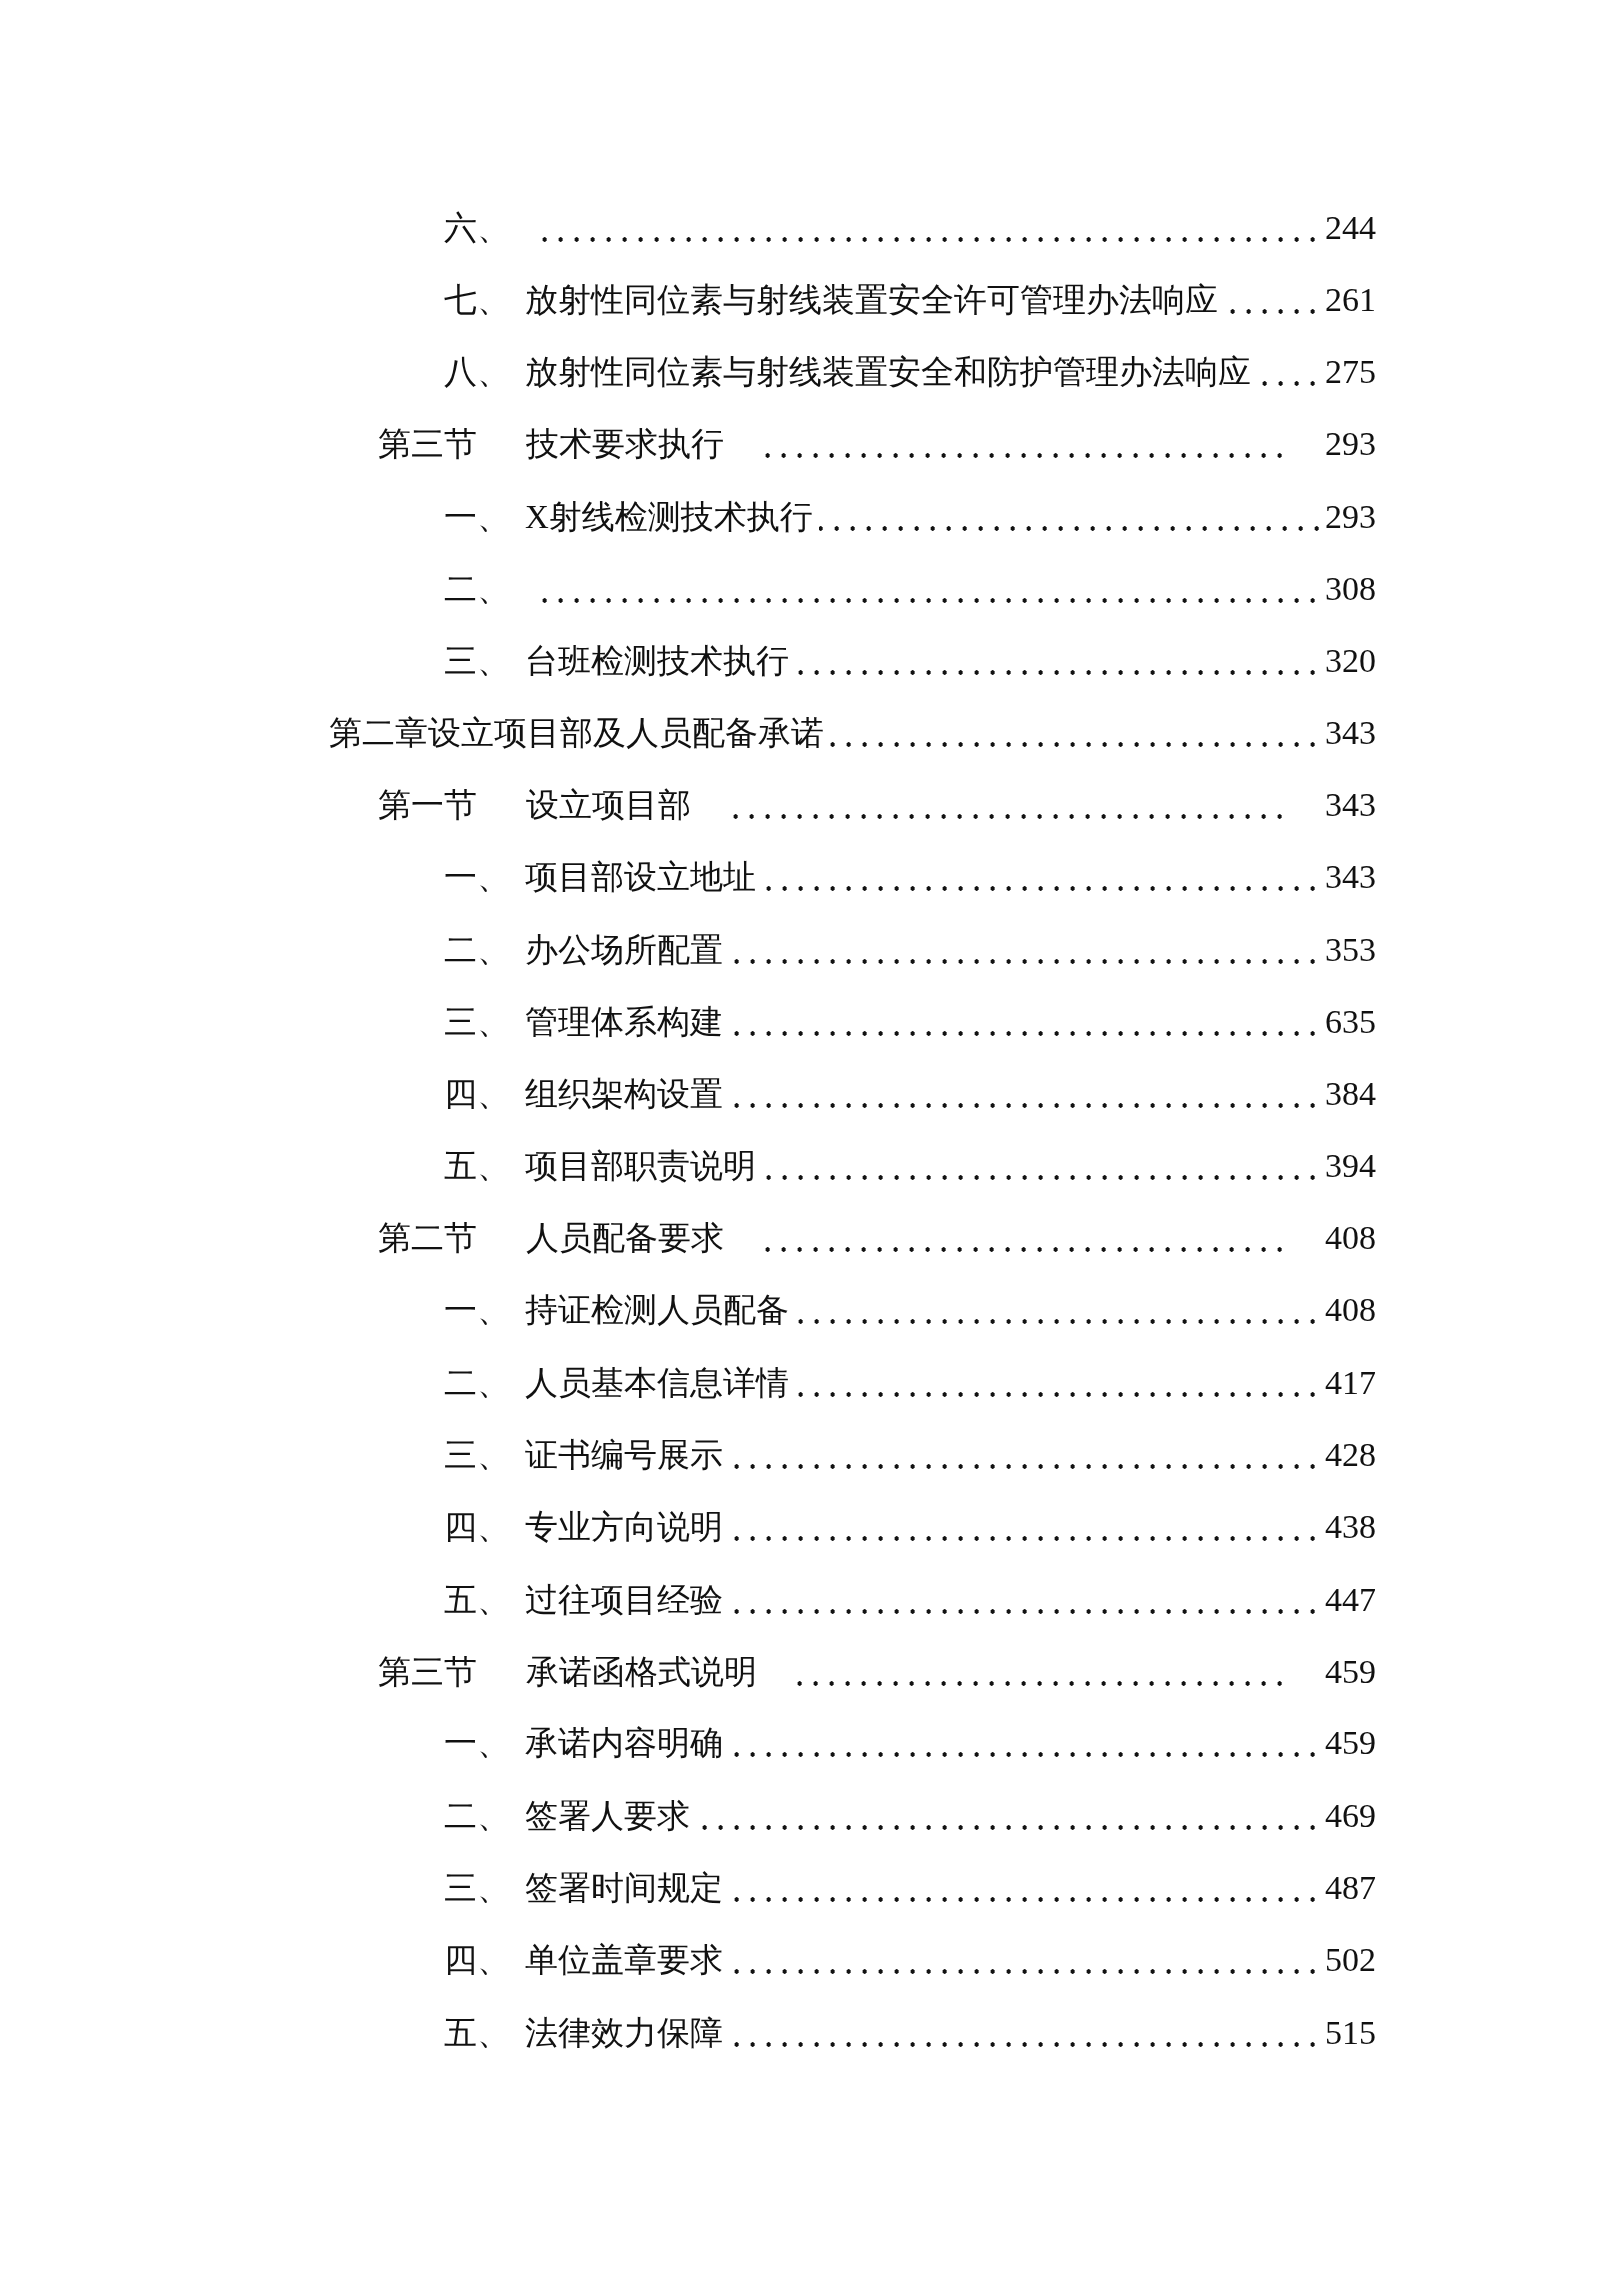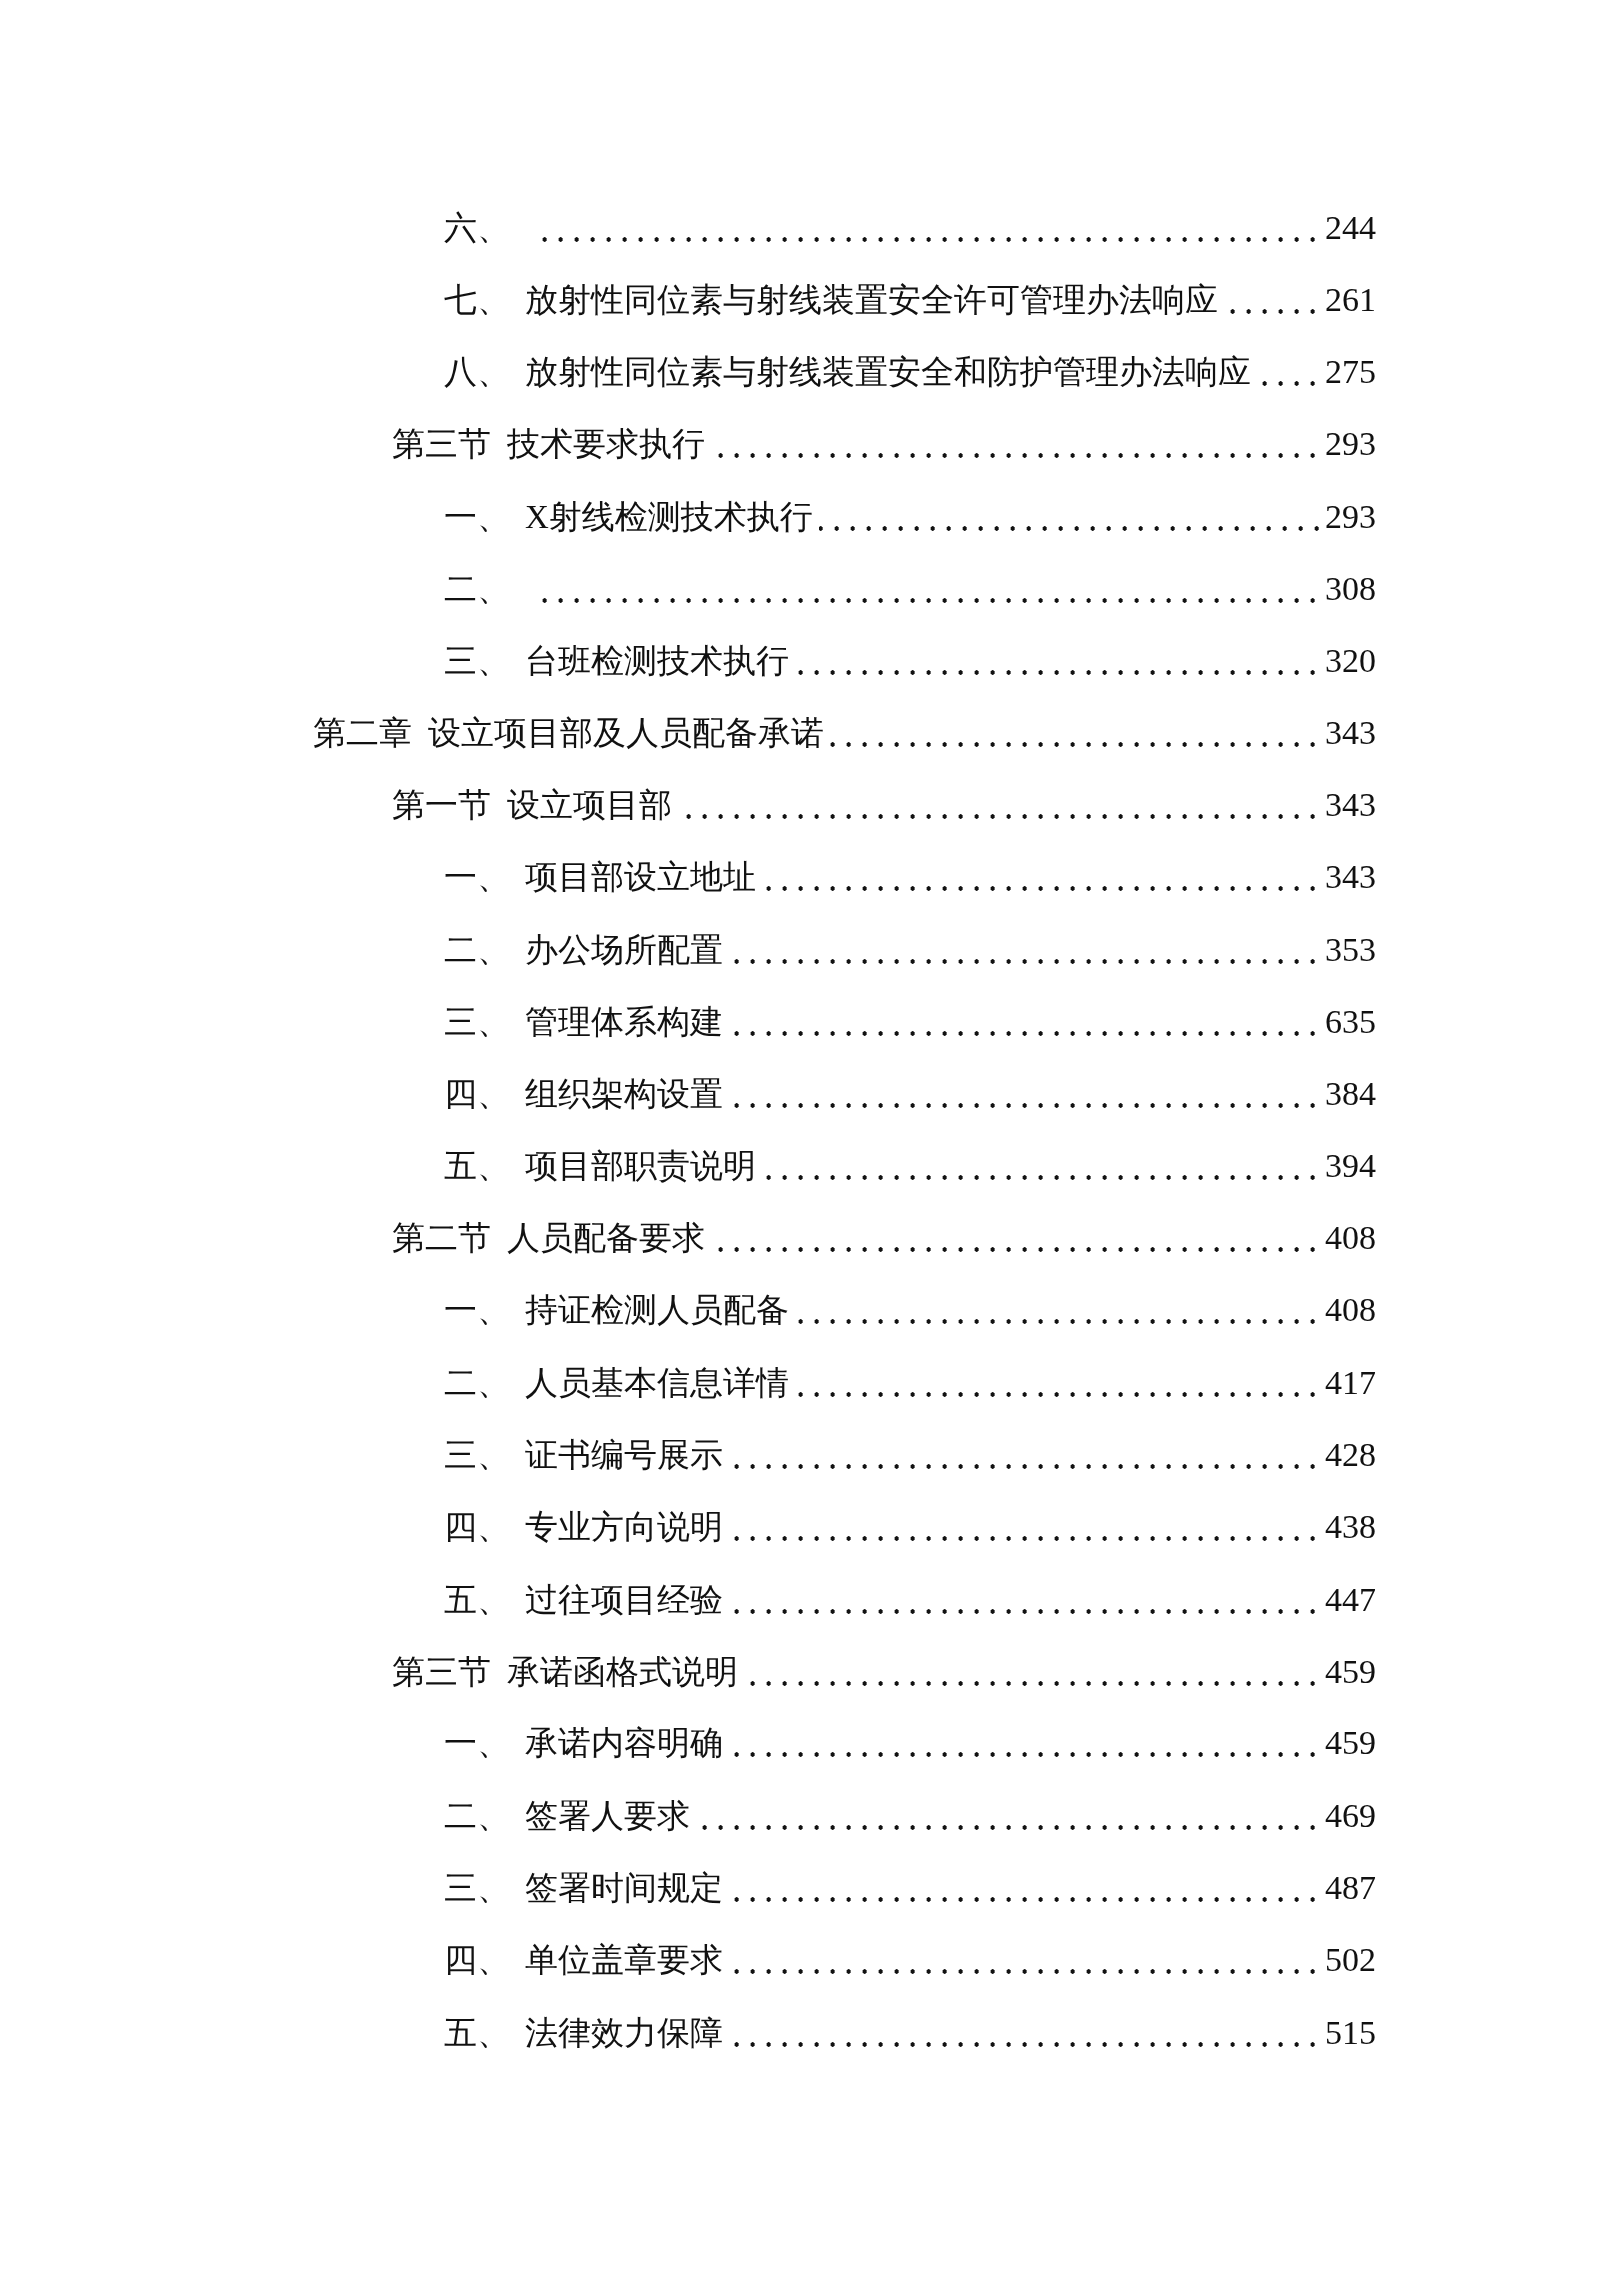--- a/index.html
+++ b/index.html
@@ -3,24 +3,24 @@
 <meta charset="utf-8">
 <style>
   html, body { margin: 0; padding: 0; background: #ffffff; }
   body { width: 1623px; height: 2295px; position: relative; overflow: hidden;
          font-family: "Liberation Serif", "DejaVu Serif", serif; color: #111111; }
   .page { position: absolute; left: 0; top: 0; width: 1623px; height: 2295px; background: #ffffff; }
   .toc { position: absolute; left: 0; top: 192px; width: 1623px; }
   .row { position: absolute; height: 72px; display: flex; align-items: center;
          font-size: 33px; line-height: 72px; white-space: nowrap; right: 247px; }
   .row.chapter { left: 313px; }
-  .row.section { left: 392px; }
+  .row.section { left: 378px; gap: 33px; }
   .row.item { left: 444px; }
   .num { display: inline-block; }
-  .row.chapter .num { width: 115px; }
+  .row.chapter .num { width: 115px; text-align: right; }
   .row.section .num { width: 115px; }
   .row.item .num { width: 81px; }
   .title { display: inline-block; }
   .leader { flex: 1 1 auto; overflow: hidden; height: 72px; margin: 0 3.9px 0 2.6px;
             position: relative; }
   .leader::before { content: ""; position: absolute; left: 3.9px; right: 0; bottom: 22px; height: 5.2px;
             background-image: radial-gradient(circle, #111 2.1px, transparent 2.5px);
             background-size: 16px 5.2px; background-repeat: repeat-x; background-position: right center; }
   .page-no { display: inline-block; min-width: 47px; text-align: center;
              font-family: "Liberation Serif", "DejaVu Serif", serif; font-size: 34px; }

